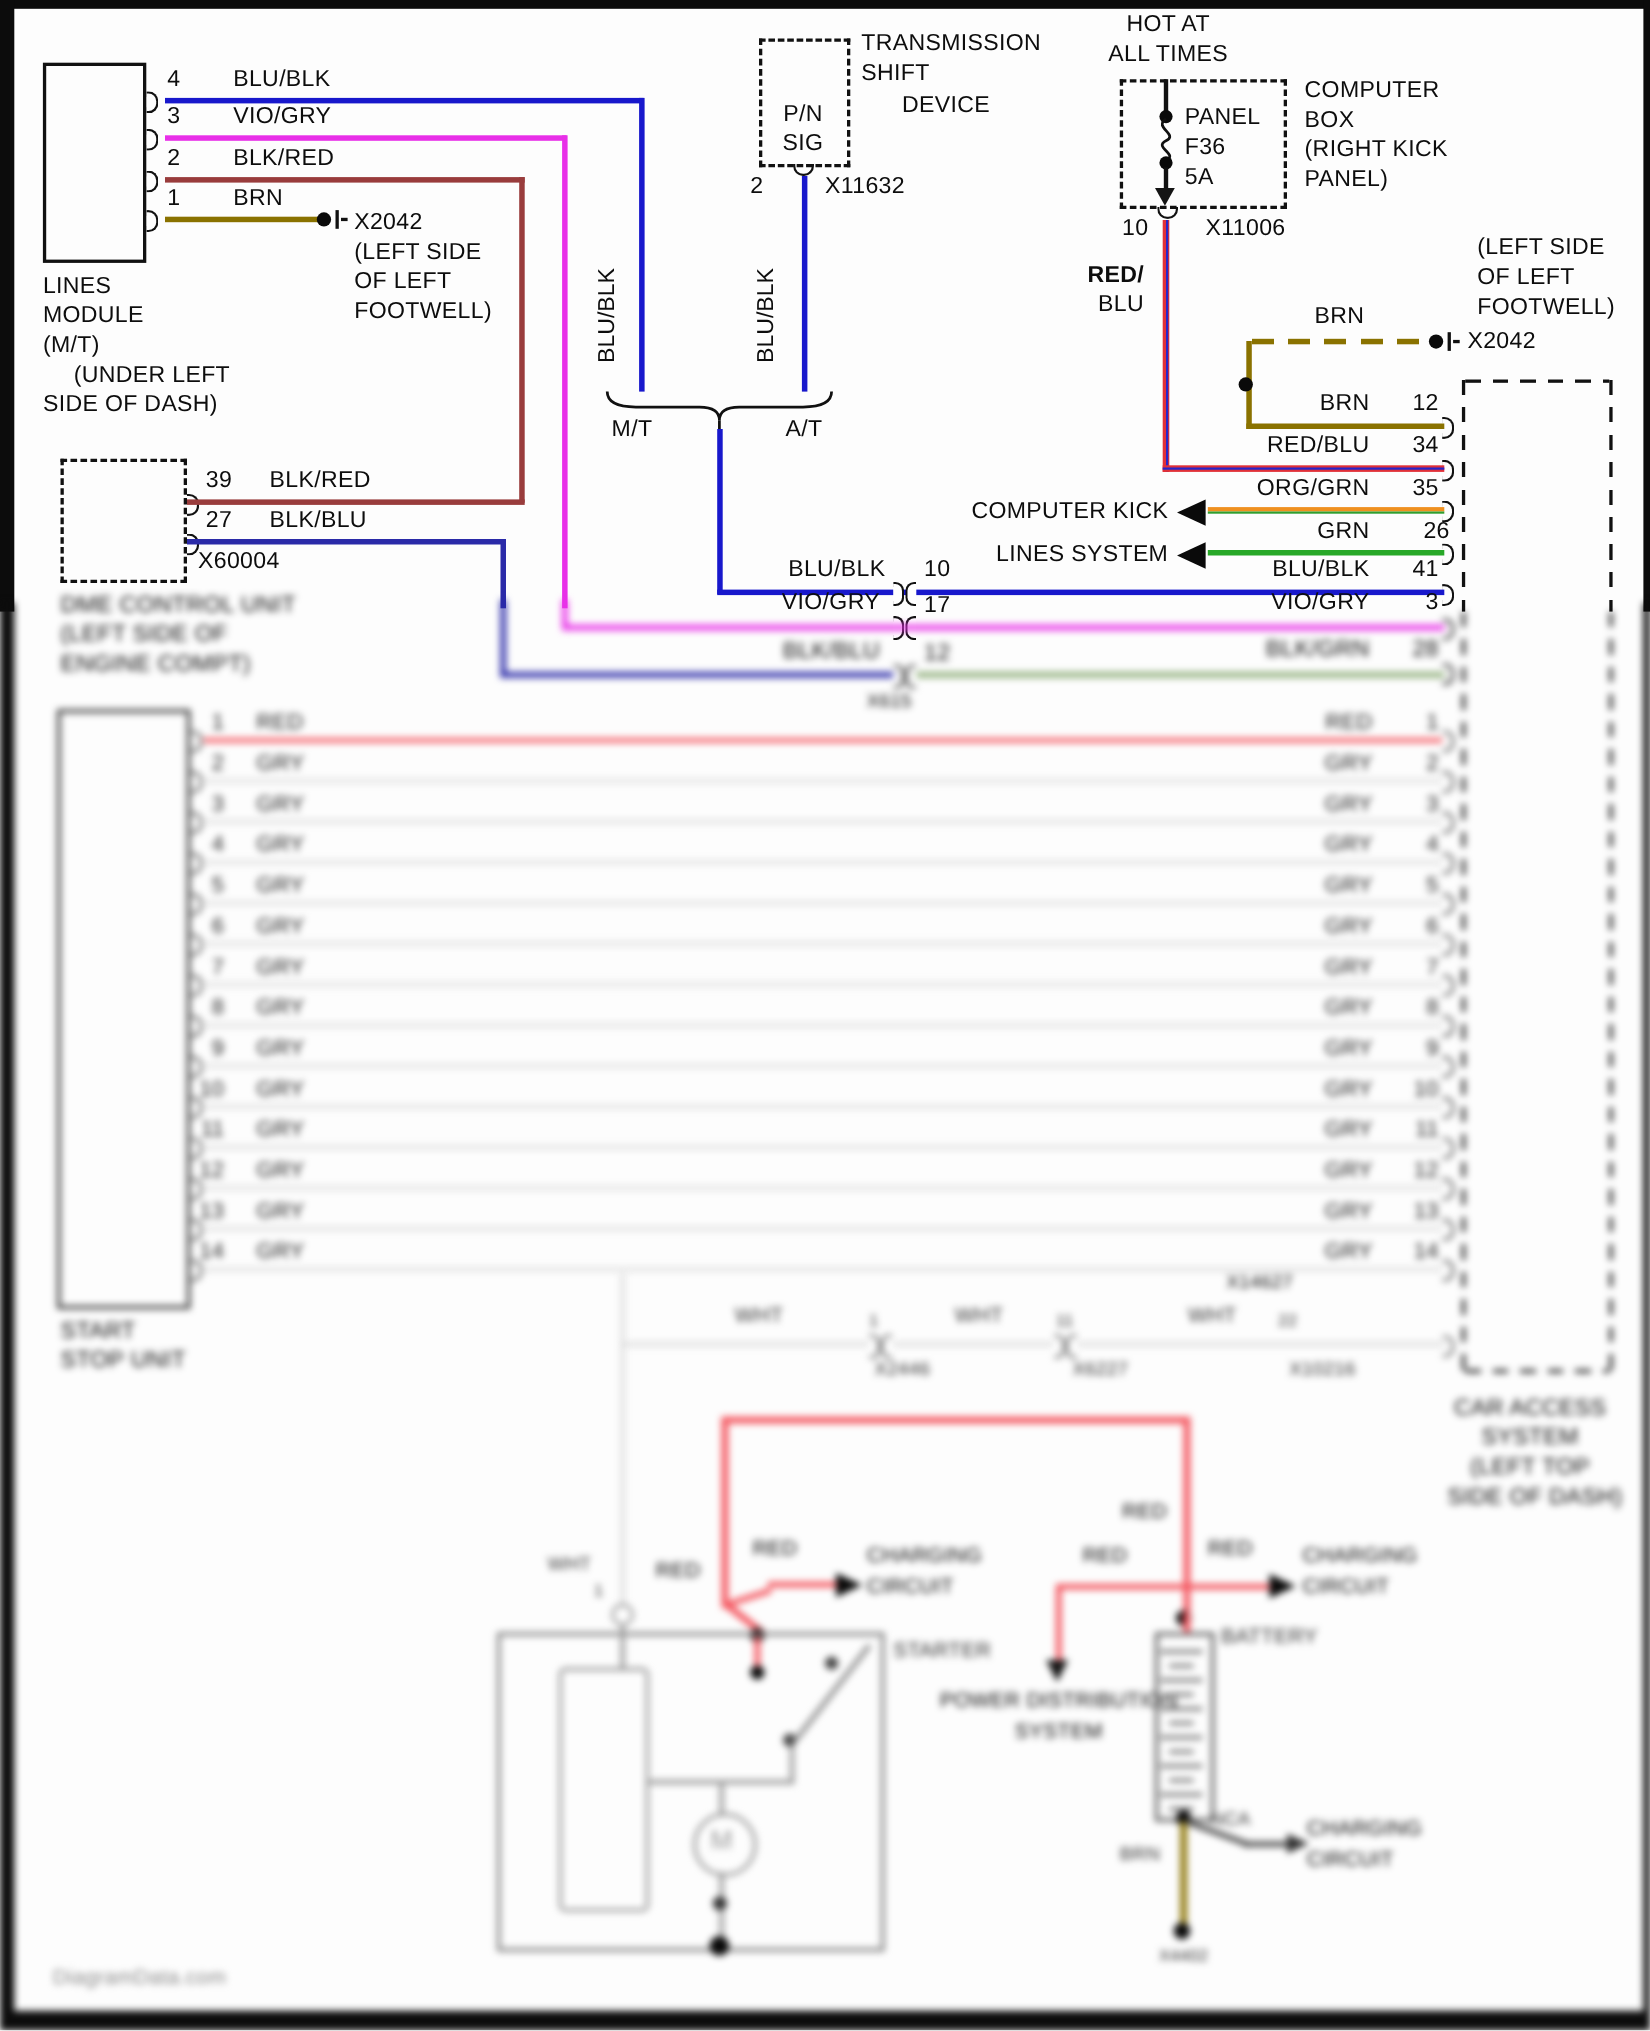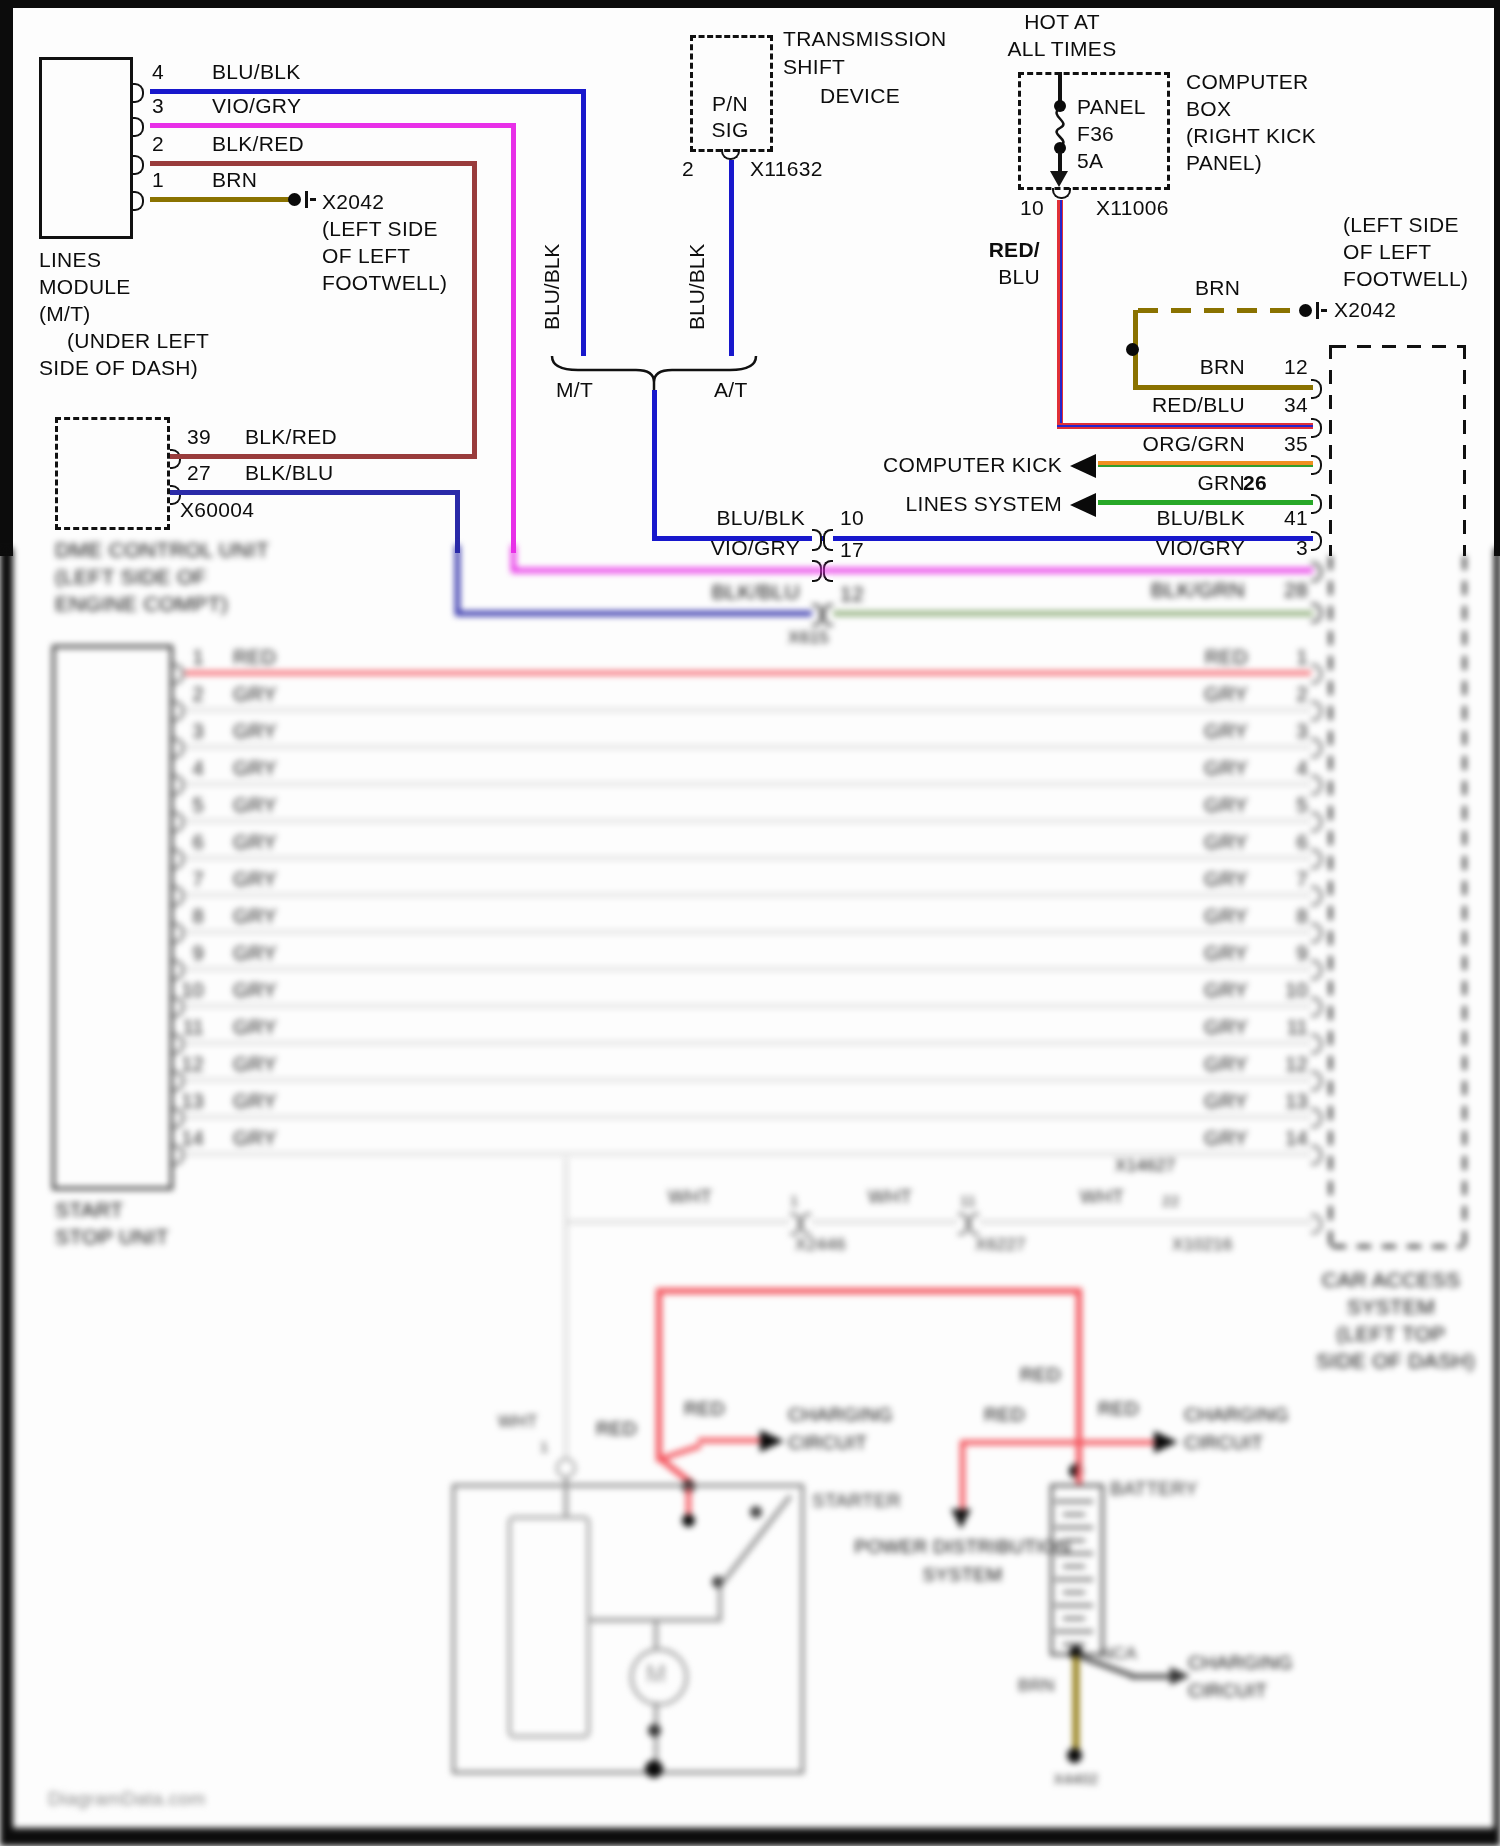--- a/index.html
+++ b/index.html
@@ -138,21 +138,21 @@
     <div class="dot" style="left:1126px;top:343px;width:13px;height:13px;"></div>
     <div class="wire" style="left:1133px;top:385px;width:180px;height:5px;background:#8a7200;"></div>
 
     <div class="lbl rgt" style="left:1125px;top:355px;width:120px;">BRN</div>
     <div class="lbl rgt" style="left:1262px;top:355px;width:46px;">12</div>
     <div class="lbl rgt" style="left:1125px;top:393px;width:120px;">RED/BLU</div>
     <div class="lbl rgt" style="left:1262px;top:393px;width:46px;">34</div>
     <div class="lbl rgt" style="left:1125px;top:432px;width:120px;">ORG/GRN</div>
     <div class="lbl rgt" style="left:1262px;top:432px;width:46px;">35</div>
     <div class="lbl rgt" style="left:1125px;top:471px;width:120px;">GRN</div>
-    <div class="lbl rgt" style="left:1221px;top:471px;width:46px;font-weight:bold;">26</div>
+    <div class="lbl rgt" style="left:1272px;top:471px;width:46px;">26</div>
     <div class="lbl rgt" style="left:1125px;top:506px;width:120px;">BLU/BLK</div>
     <div class="lbl rgt" style="left:1262px;top:506px;width:46px;">41</div>
     <div class="lbl rgt" style="left:1125px;top:536px;width:120px;">VIO/GRY</div>
     <div class="lbl rgt" style="left:1262px;top:536px;width:46px;">3</div>
 
     <div class="lbl rgt" style="left:830px;top:453px;width:232px;">COMPUTER KICK</div>
     <div class="lbl rgt" style="left:830px;top:492px;width:232px;">LINES SYSTEM</div>
     <div class="tri-l" style="left:1070px;top:454px;"></div>
     <div class="wire" style="left:1098px;top:461px;width:215px;height:4px;background:#ef9020;"></div>
     <div class="wire" style="left:1098px;top:465px;width:215px;height:2px;background:#2f9f2f;"></div>

